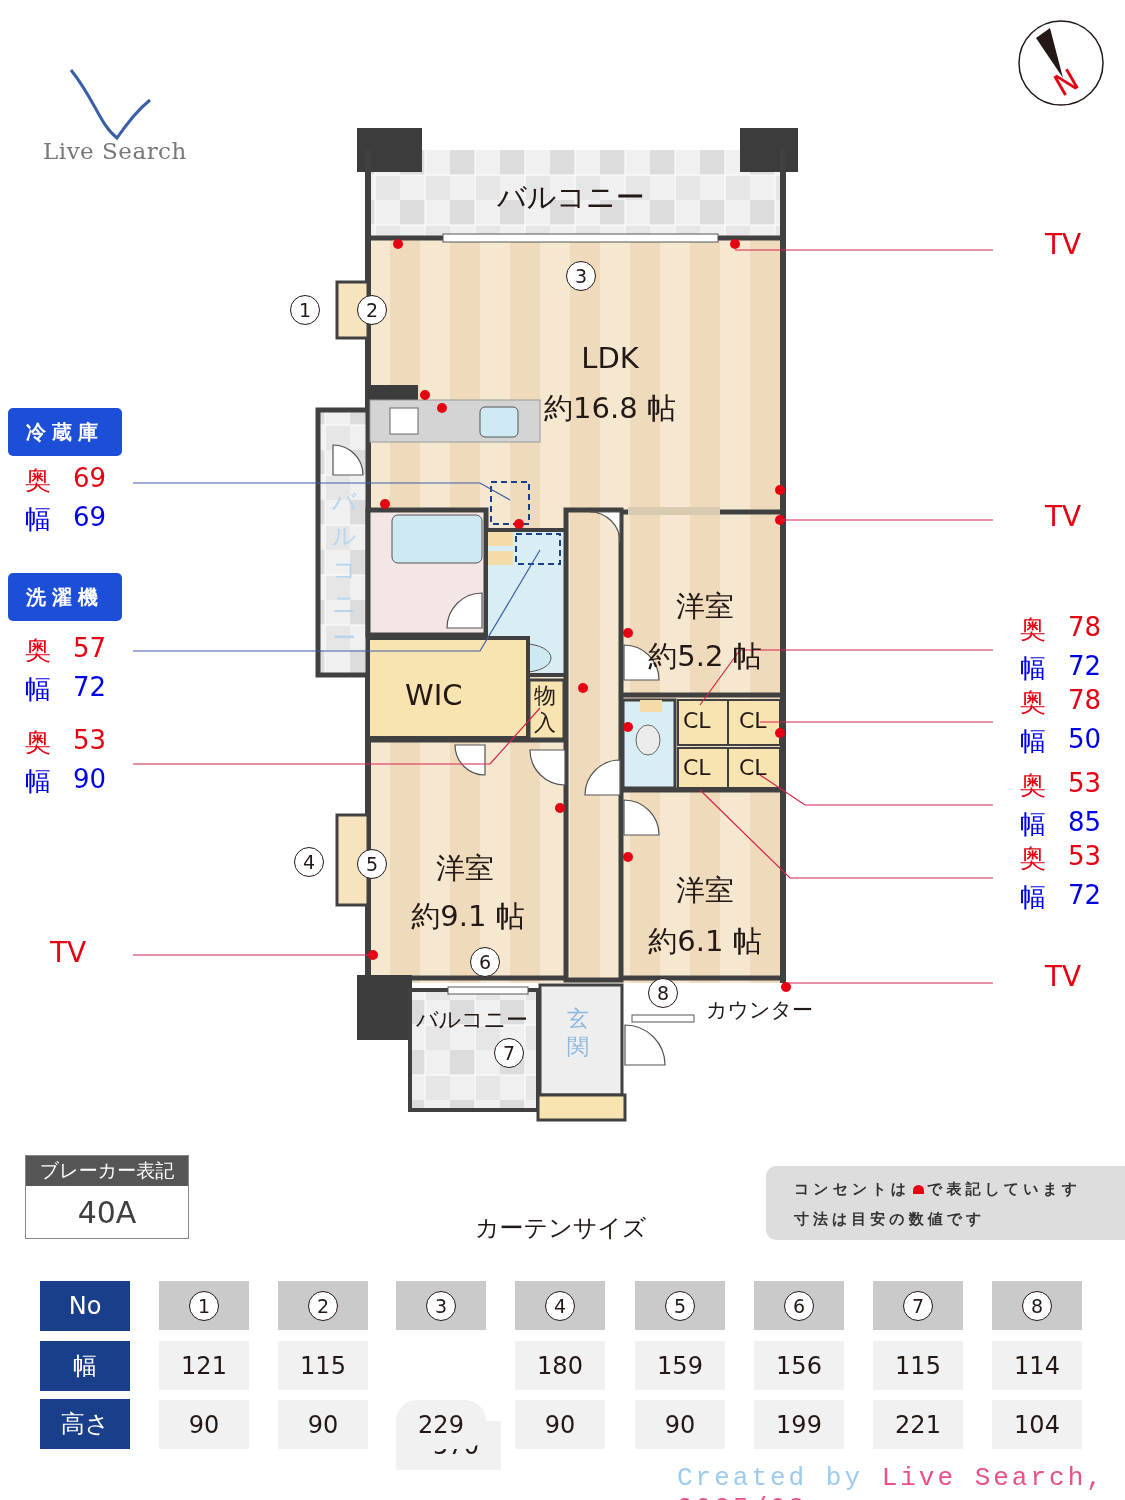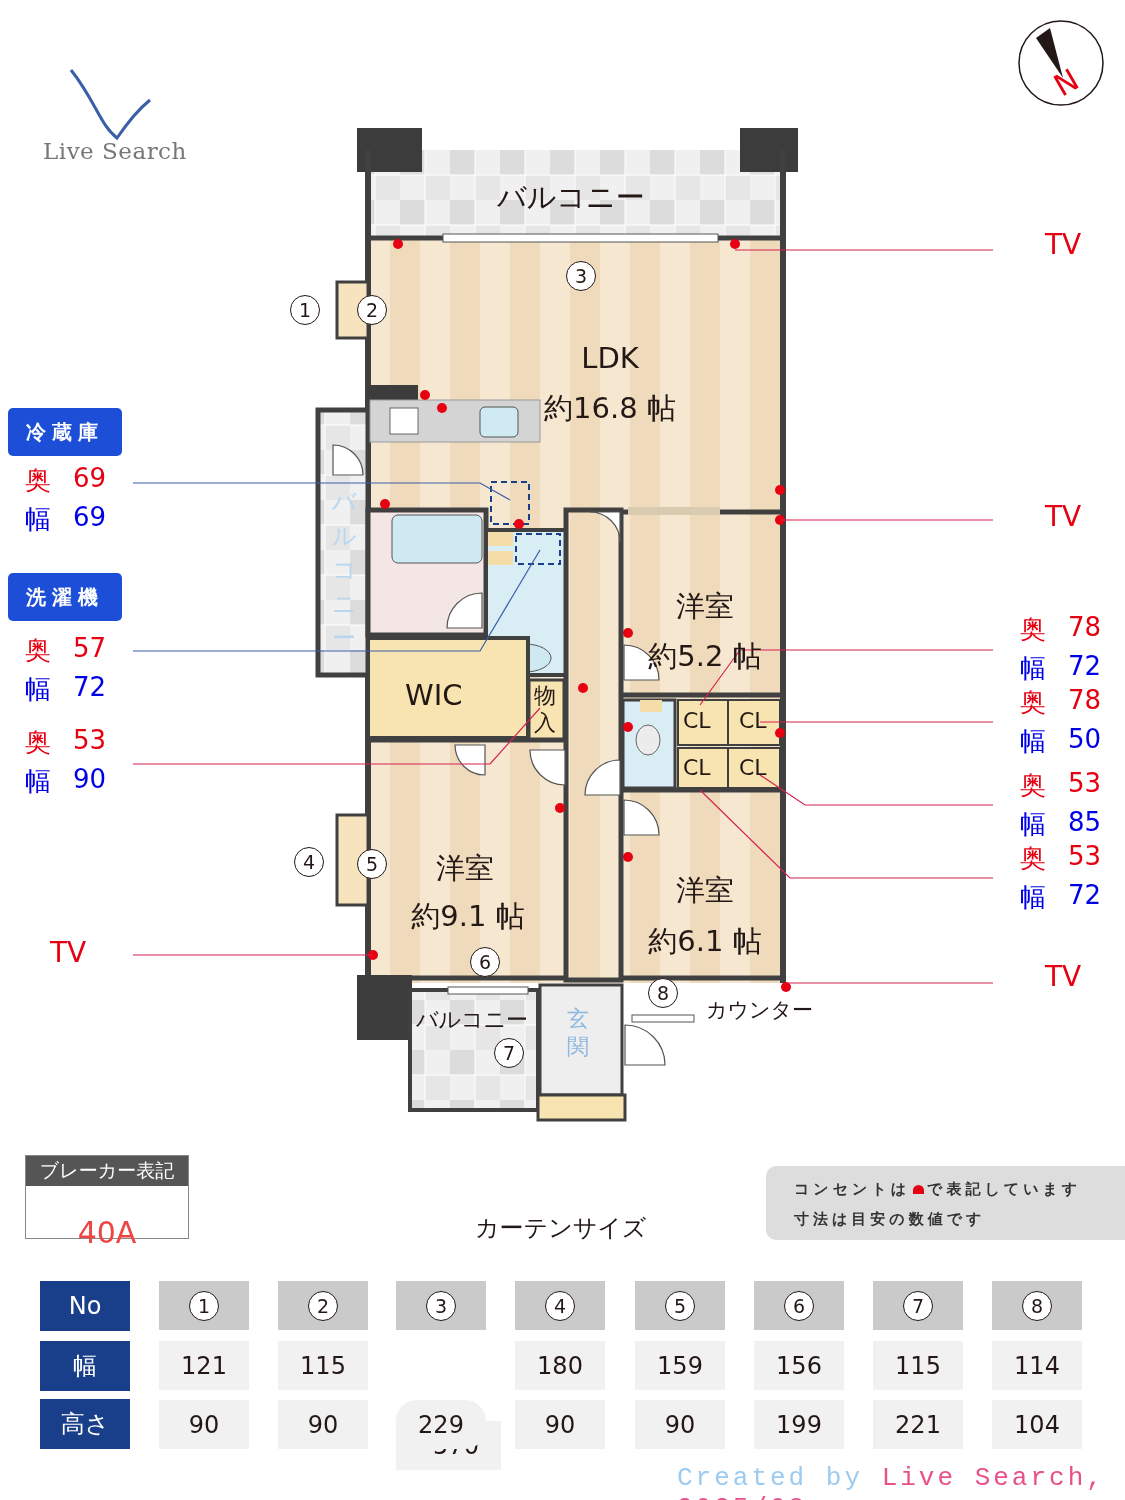--- a/index.html
+++ b/index.html
@@ -7,21 +7,21 @@
   .abs{position:absolute;}
   svg.plan{position:absolute;left:0;top:0;}
   .logo-text{left:43px;top:138px;font-family:"DejaVu Serif","Liberation Serif",serif;font-size:23px;color:#777;letter-spacing:0.5px;}
   .label-box{background:#1d4ed8;color:#fff;border-radius:5px;width:114px;height:48px;display:flex;align-items:center;justify-content:center;font-size:20px;letter-spacing:6px;font-weight:bold;}
   .dim{font-size:26px;display:flex;gap:22px;}
   .red{color:#e60012;}
   .blue{color:#0000e6;}
   .tv{font-size:28px;color:#e60012;}
   .breaker{left:25px;top:1155px;width:162px;height:82px;border:1px solid #888;}
   .breaker .hd{background:#555;color:#fff;height:30px;display:flex;align-items:center;justify-content:center;font-size:19px;}
-  .breaker .val{height:52px;display:flex;align-items:center;justify-content:center;font-size:30px;color:#ef4444;margin-top:20px;}
+  .breaker .val{height:52px;display:flex;align-items:center;justify-content:center;font-size:30px;color:#404040;}
   .note{left:742px;top:1166px;width:370px;height:74px;background:#ddd;border-radius:10px;font-size:15px;letter-spacing:4px;font-weight:bold;color:#333;margin-left:24px;}
   .note div{position:absolute;left:28px;}
   .curtain-title{left:475px;top:1212px;font-size:24px;}
   .tbl-hd{background:#1a3f8a;color:#fff;display:flex;align-items:center;justify-content:center;font-size:24px;width:90px;height:50px;}
   .tbl-no{background:#cacaca;display:flex;align-items:center;justify-content:center;width:90px;height:49px;}
   .tbl-cell{background:#f1f1f1;display:flex;align-items:center;justify-content:center;width:90px;height:49px;font-size:24px;}
   .circ{display:inline-flex;width:30px;height:30px;border:1.5px solid #231815;border-radius:50%;align-items:center;justify-content:center;font-size:19px;background:#fff;box-sizing:border-box;}
   .room{font-size:29px;text-align:center;line-height:50px;margin-top:23px;}
   .footer{left:677px;top:1463px;font-size:26px;letter-spacing:3px;color:#9ccbef;font-family:Liberation Mono, monospace;}
   .footer .pink{color:#e8508a;}

